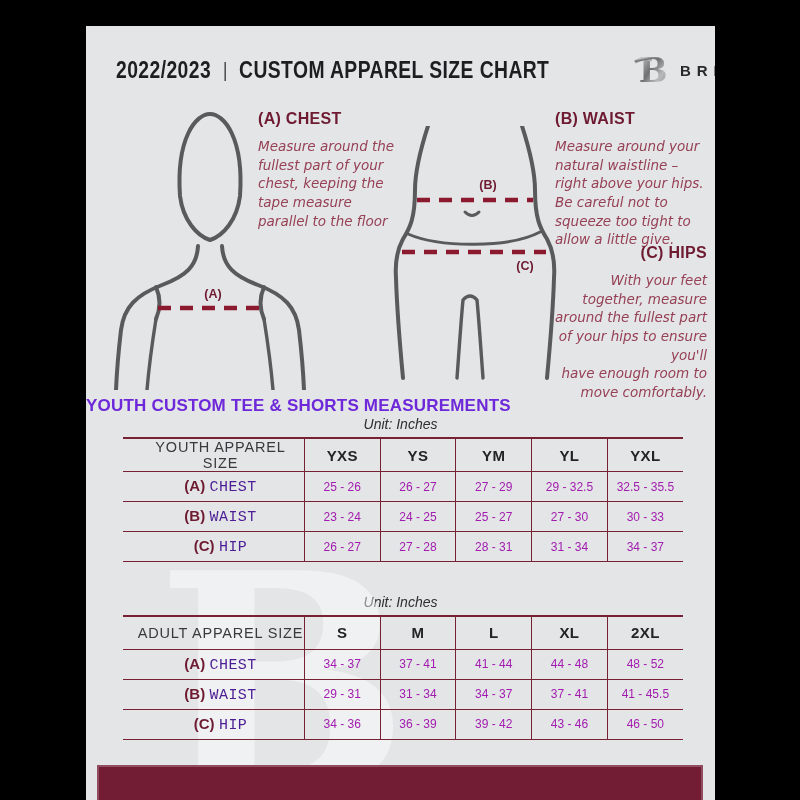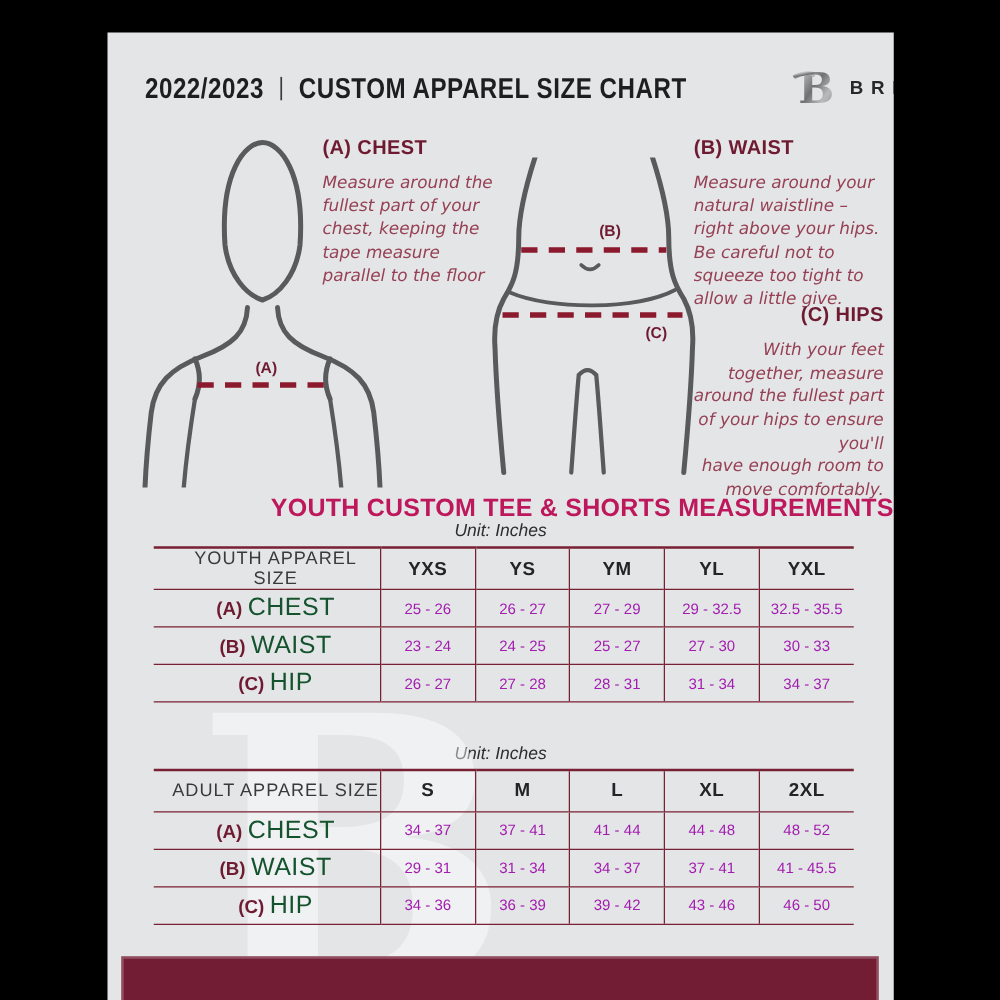--- a/index.html
+++ b/index.html
@@ -28,42 +28,42 @@
   
   .instr { position:absolute; }
   .instr-a { left:172px; top:84px;  width:142px; }
   .instr-b { left:469px; top:84px;  width:152px; }
   .instr-c { left:469px; top:218px; width:152px;text-align:right; }
   .instr-h { font-size:16px; font-weight:700; color:#6e1b32; letter-spacing:.3px; margin-bottom:9px; }
   .instr-t { font-size:13.5px; font-style:italic; color:#964055; line-height:1.38;
              white-space:pre-line; font-family:"DejaVu Sans", sans-serif; }
 
   
-  .sect-title { position:absolute; left:0; width:100%; text-align:right;
-                font-size:20px; font-weight:700; color:#be185d; letter-spacing:.2px; }
+  .sect-title { position:absolute; left:0; width:100%; text-align:left;
+                font-size:17px; font-weight:700; color:#6d28d9; letter-spacing:.2px; }
   .sect-unit  { position:absolute; left:0; width:100%; text-align:center;
                 font-size:14px; font-style:italic; font-weight:500; color:#2e2e30; }
   .yt-title { top:370px; }  .yt-unit { top:390px; }
   .ad-title { top:548px; }  .ad-unit { top:568px; }
 
   table.size-table { position:absolute; left:37px; width:560px;
                      border-collapse:collapse; table-layout:fixed; z-index:2; }
   .yt-table { top:411px; } .ad-table { top:589px; }
   .size-table col.c0 { width:32.4%; }
   .size-table col.cn { width:13.52%; }
   .size-table th, .size-table td { text-align:center; vertical-align:middle; }
   .size-table thead th { height:33px; border-top:2.5px solid #78203442; border-top:2.5px solid #782034; }
   .size-table tbody td { height:30px; border-top:1.4px solid #782034; }
   .size-table tbody tr:last-child td { border-bottom:1.8px solid #782034; }
   .size-table th:not(.label-col), .size-table td:not(.label-col) { border-left:1.6px solid #782034; }
   .label-col { text-align:center; padding-left:14px; }
   th.label-col { font-size:14.5px; font-weight:400; color:#3a3a3c; letter-spacing:.8px; }
   .col-size { font-size:15px; font-weight:700; color:#242426; letter-spacing:.4px; }
   .row-key { font-weight:700; color:#6e1b32; font-size:15px; }
-  .row-lbl { font-size:20px; color:#14532d; letter-spacing:.4px; }
+  .row-lbl { font-size:15px; color:#4c1d95; letter-spacing:.4px;font-family:Liberation Mono, monospace; }
   .cell-val { font-size:12px; color:#a21caf; }
 
   
   .watermark { position:absolute; left:70px; top:530px; z-index:1;
                font-family:"DejaVu Serif", serif; font-weight:700;
                font-size:300px; line-height:.85; color:rgba(255,255,255,.45);
                pointer-events:none; }
 
   
   .footer-bar { position:absolute; left:11px; top:739px; width:606px; height:52px;

